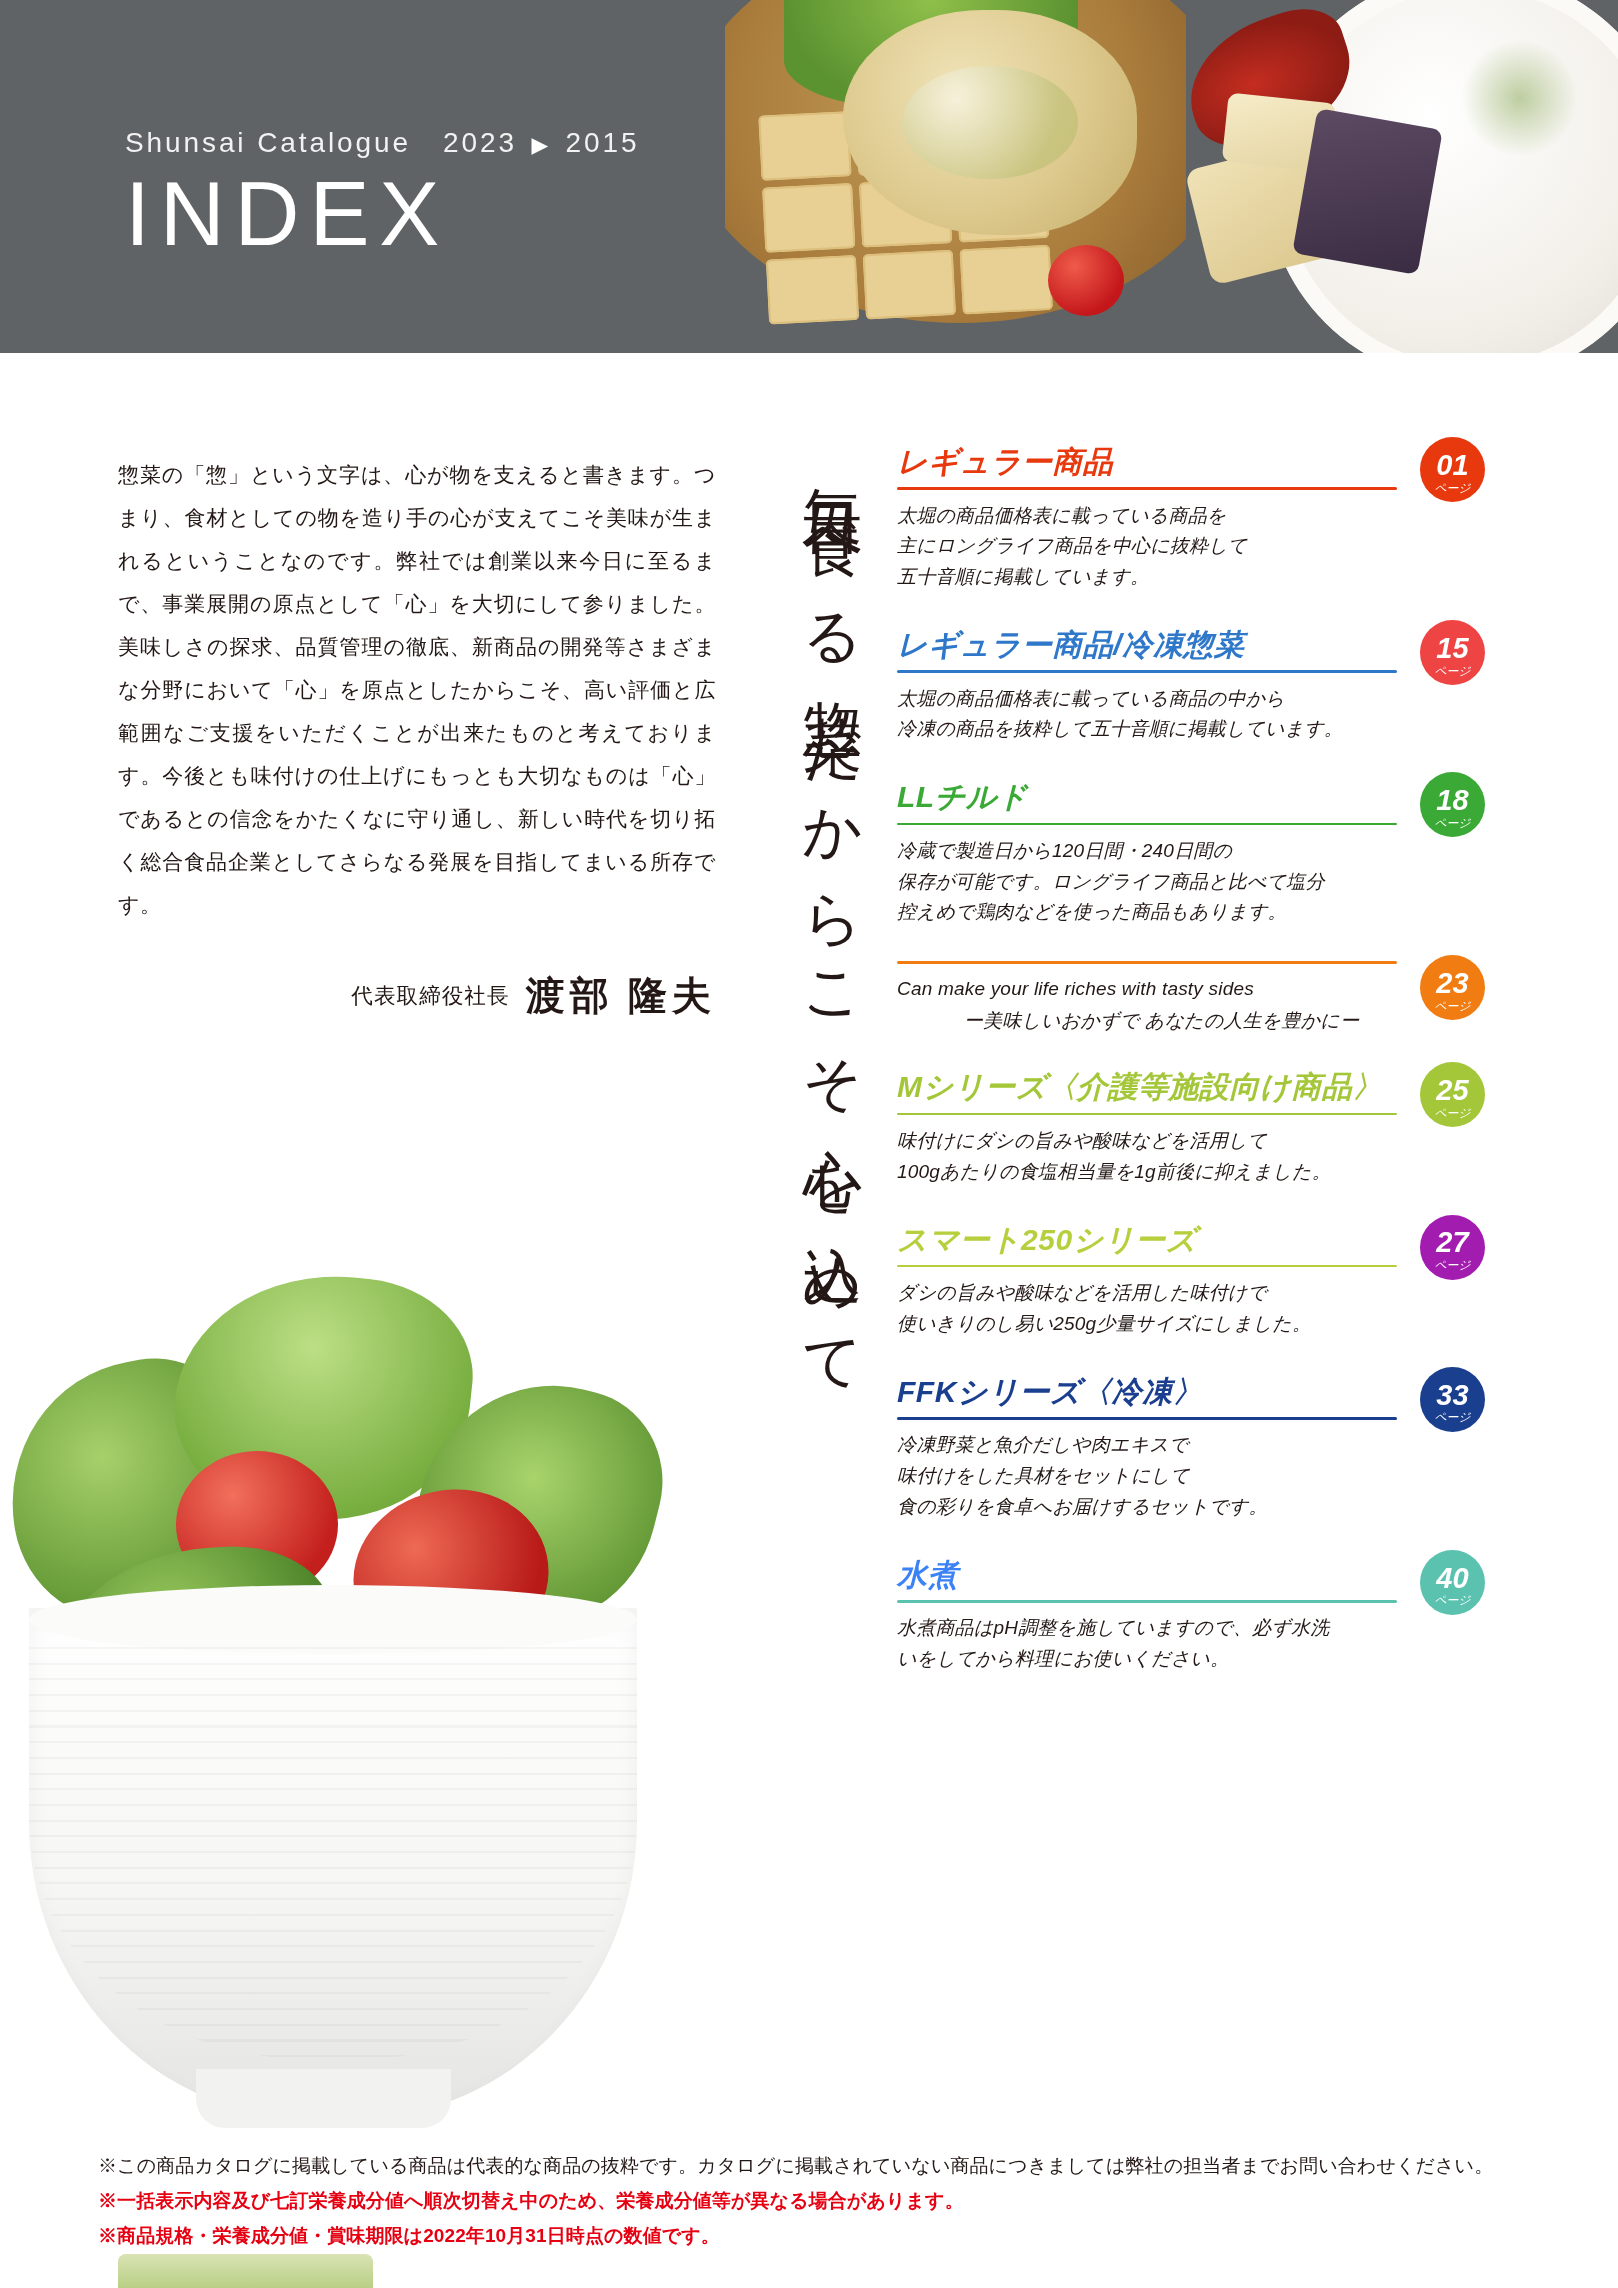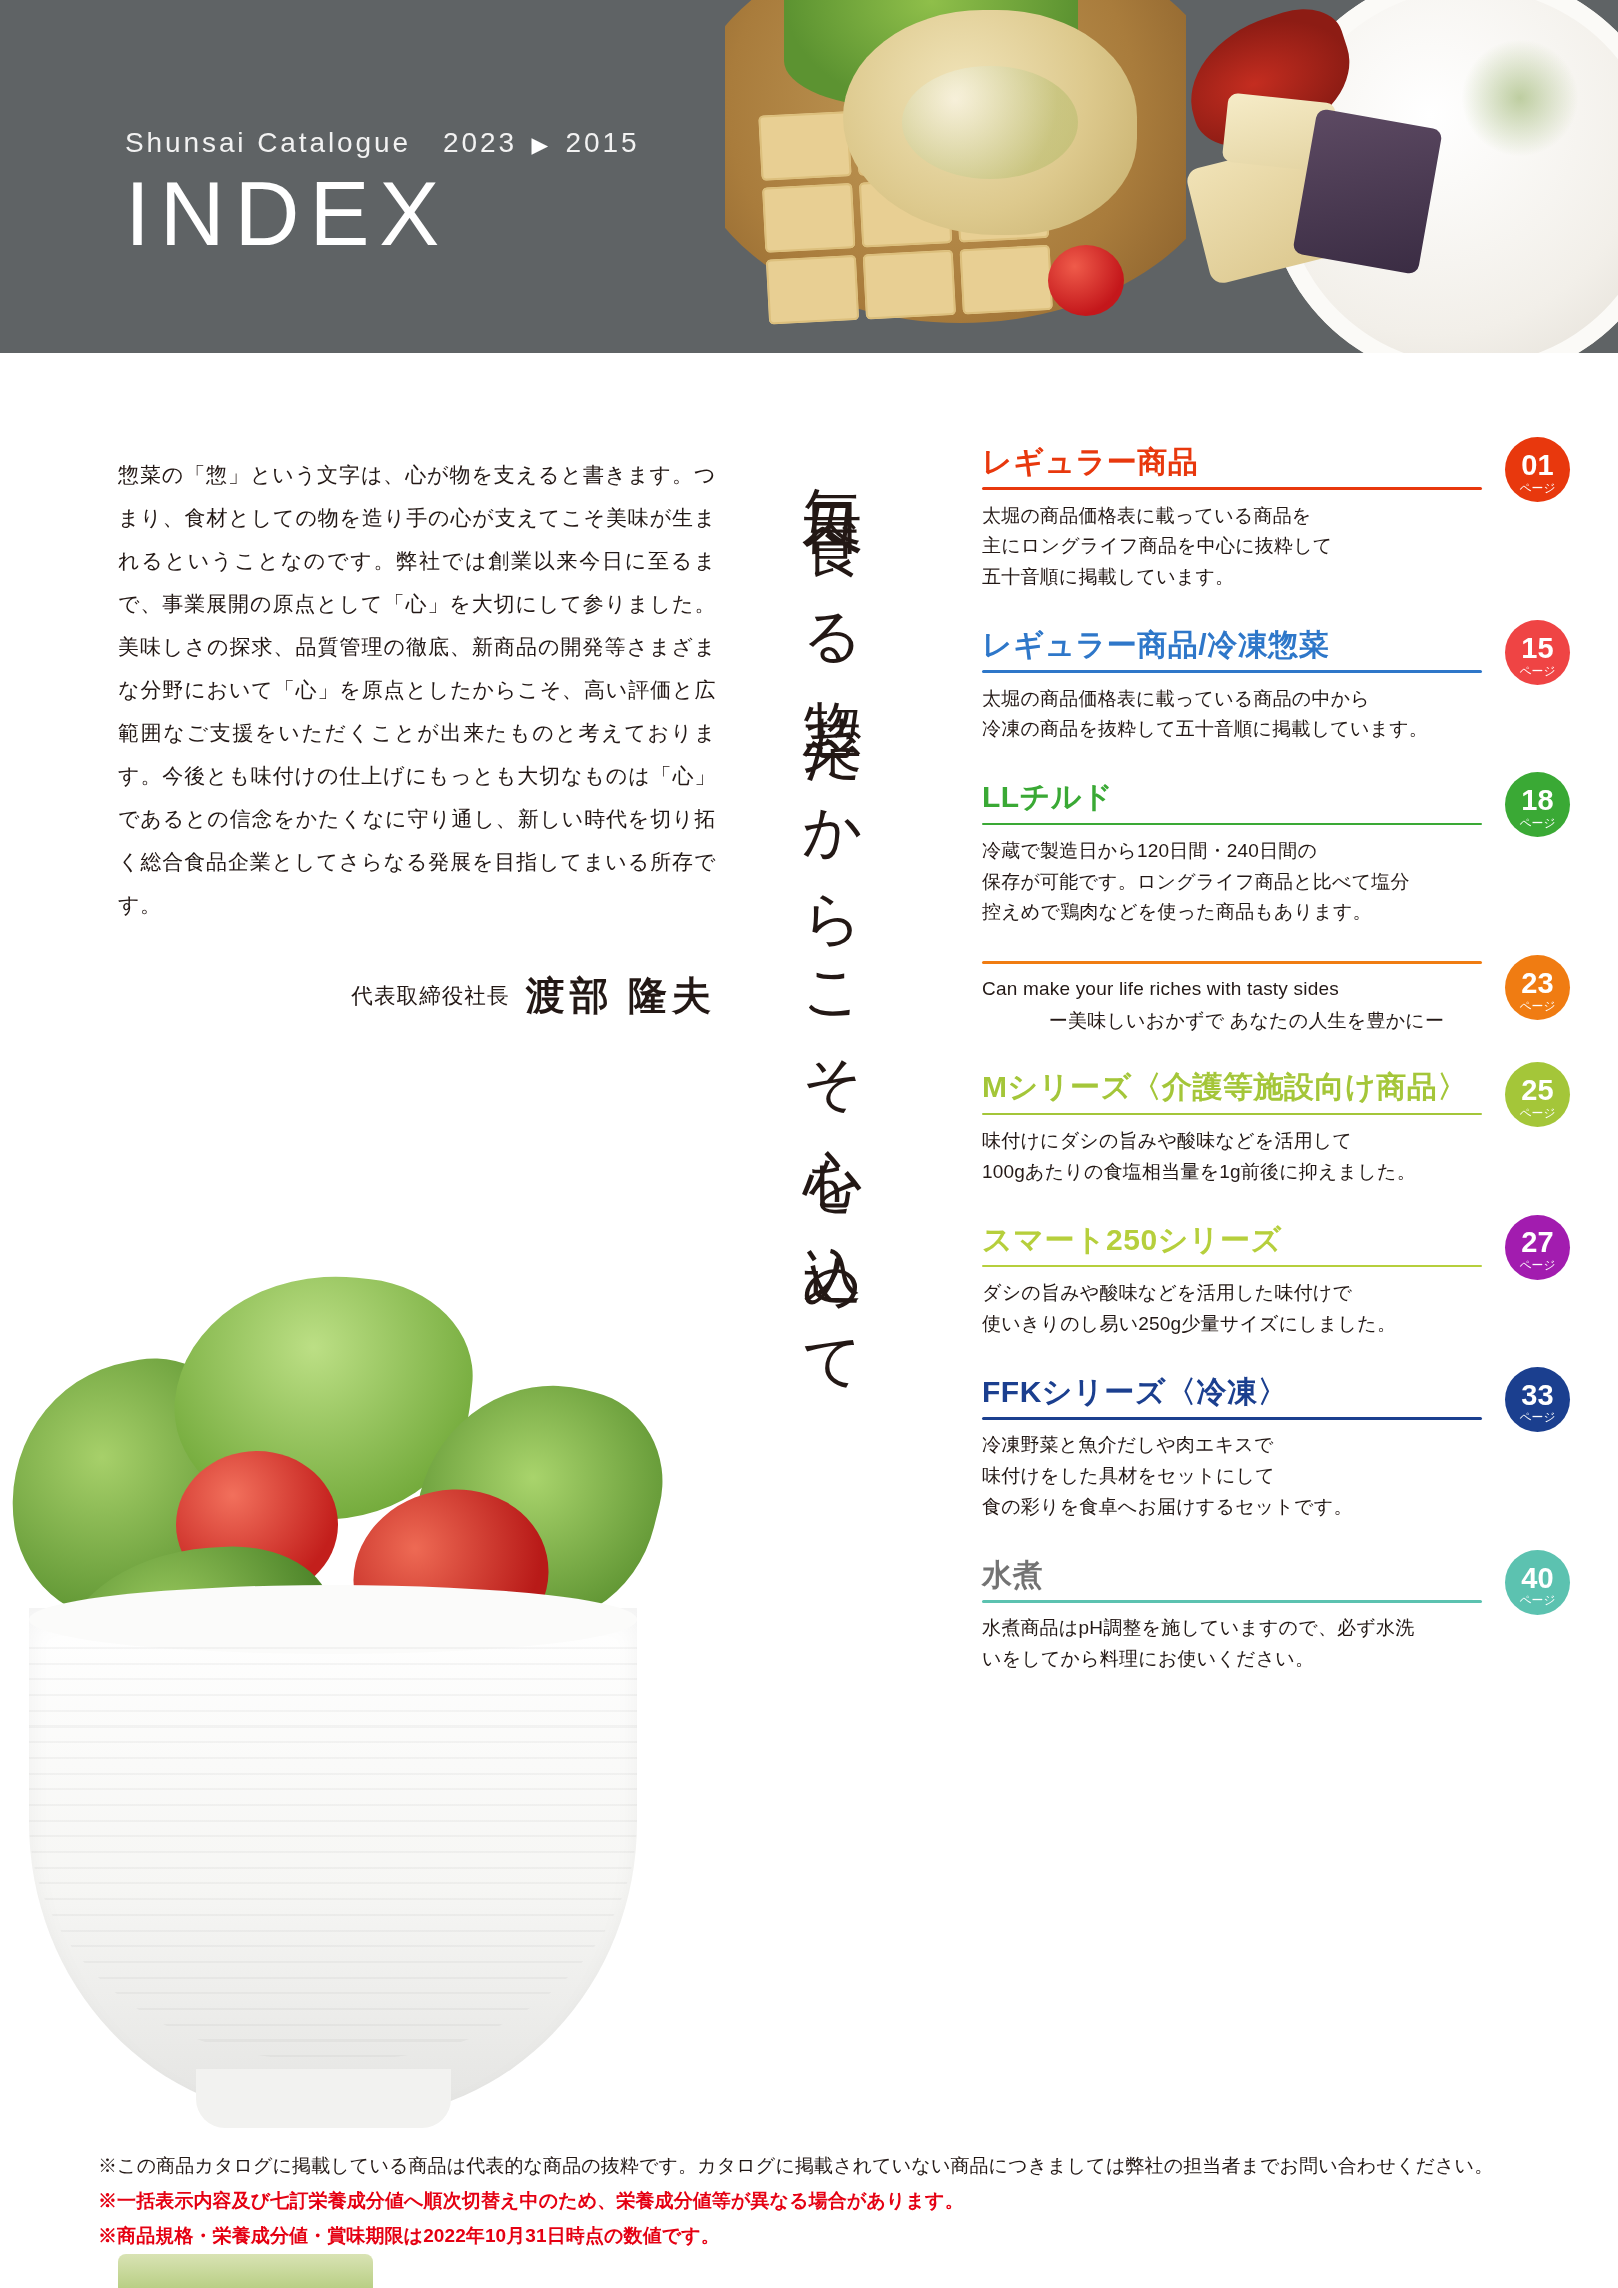--- a/index.html
+++ b/index.html
@@ -208,23 +208,24 @@
     font-family: "Liberation Serif", serif;
     font-size: 59px;
     letter-spacing: 15.7px;
     line-height: 1.05;
     color: #231815;
   }
 
   
   .index-list {
     position: absolute;
-    left: 982px;
+    left: 897px;
     top: 443px;
     width: 588px;
+    font-style: italic;
   }
   .index-item { position: relative; margin-bottom: 5.9px; }
   .idx-title {
     font-size: 30px;
     font-weight: 700;
     letter-spacing: 0.5px;
     padding-bottom: 6.9px;
     padding-right: 88px;
     line-height: 1.25;
   }
@@ -511,21 +512,21 @@
     <div class="idx-desc" style="white-space:pre-line;width:549px">冷凍野菜と魚介だしや肉エキスで
 味付けをした具材をセットにして
 食の彩りを食卓へお届けするセットです。</div>
     <div class="badge" style="background:#1b3f8f">
       <span class="num">33</span>
       <span class="unit">ページ</span>
     </div>
   </div>
 
   <div class="index-item">
-    <div class="idx-title" style="color:#737373">水煮</div>
+    <div class="idx-title" style="color:#3b82f6">水煮</div>
     <div class="idx-rule" style="background:#5cc2b0"></div>
     <div class="idx-desc" style="white-space:pre-line;width:549px">水煮商品はpH調整を施していますので、必ず水洗
 いをしてから料理にお使いください。</div>
     <div class="badge" style="background:#5cc2b0">
       <span class="num">40</span>
       <span class="unit">ページ</span>
     </div>
   </div>
 
 </div>

